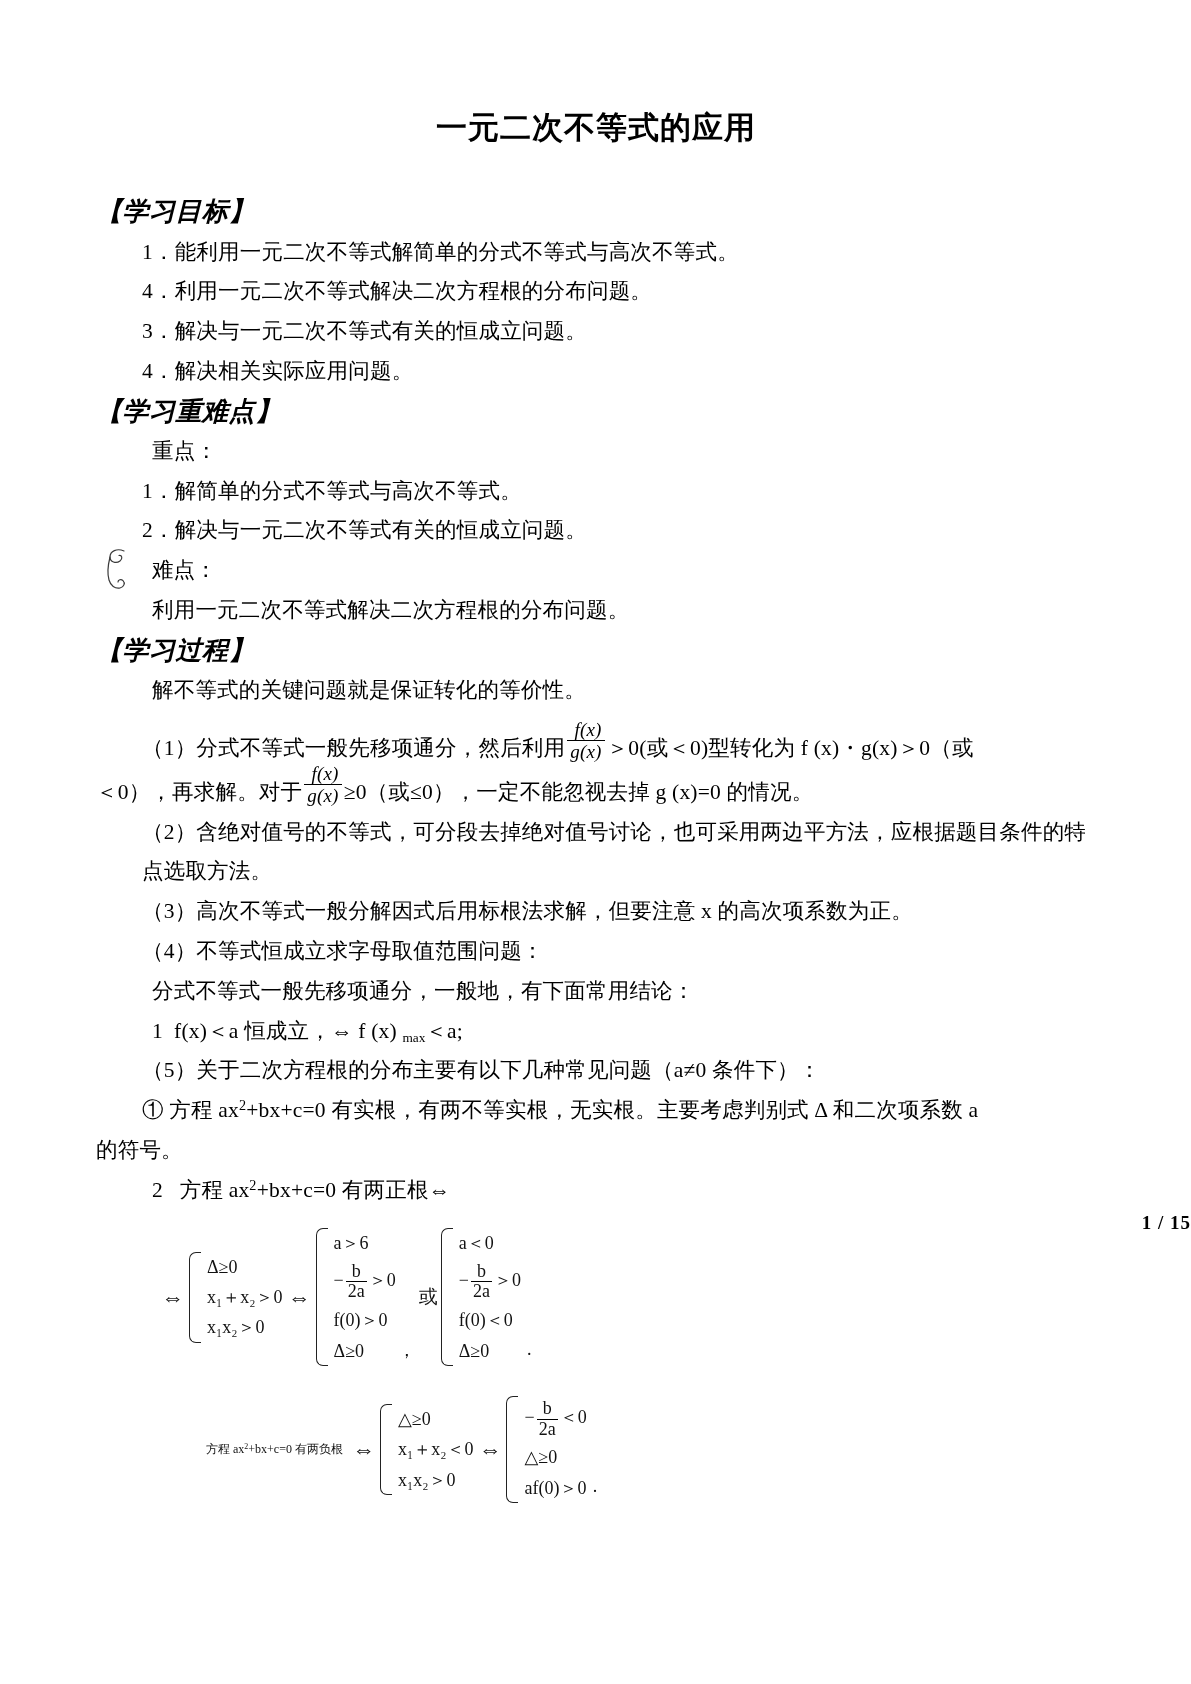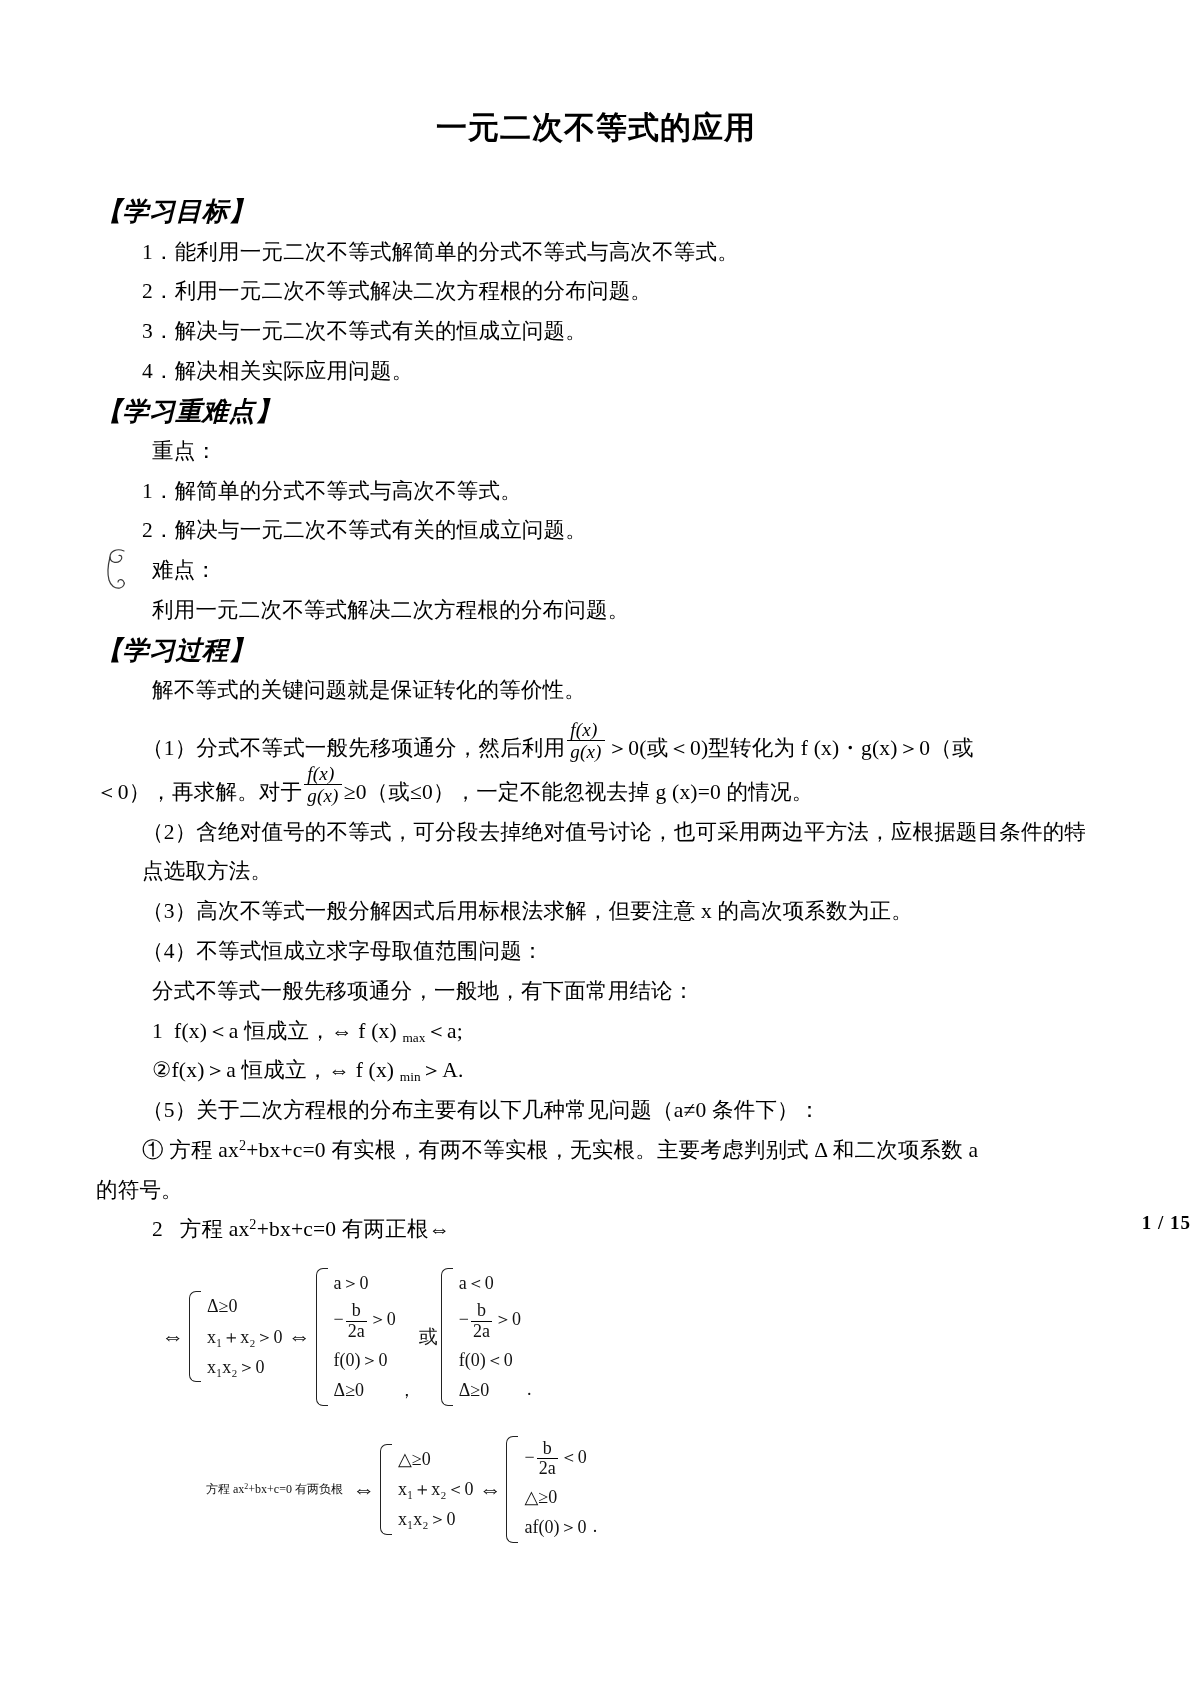--- a/index.html
+++ b/index.html
@@ -78,21 +78,21 @@
     width: 34px;
     height: 48px;
     color: #444;
     pointer-events: none;
   }
 
   
   .frac {
     display: inline-block;
     vertical-align: -0.48em;
-    text-align: left;
+    text-align: right;
     font-style: italic;
     font-size: 19px;
     line-height: 1.12;
     margin: 0 2px;
     position: relative;
     top: -0.30em;
   }
   .frac .num {
     display: block;
     padding: 0 3px;
@@ -209,21 +209,21 @@
 </head>
 <body>
 
 <div class="page">
   <div class="content">
 
     <h1 class="doc-title">一元二次不等式的应用</h1>
 
     <div class="section-head sec-gap-top">【学习目标】</div>
     <div class="line indent-1">1．能利用一元二次不等式解简单的分式不等式与高次不等式。</div>
-    <div class="line indent-1">2．利用一元二次不等式解决二次方程根的分布问题。</div>
+    <div class="line indent-1">4．利用一元二次不等式解决二次方程根的分布问题。</div>
     <div class="line indent-1">3．解决与一元二次不等式有关的恒成立问题。</div>
     <div class="line indent-1">4．解决相关实际应用问题。</div>
 
     <div class="section-head">【学习重难点】</div>
     <div class="line indent-2">重点：</div>
     <div class="line indent-1">1．解简单的分式不等式与高次不等式。</div>
     <div class="line indent-1">2．解决与一元二次不等式有关的恒成立问题。</div>
 
     <div class="diff-row">
       <span class="ornament">
@@ -249,23 +249,20 @@
     <div class="line wrap indent-1" style="text-indent:0;">（2）含绝对值号的不等式，可分段去掉绝对值号讨论，也可采用两边平方法，应根据题目条件的特点选取方法。</div>
 
     <div class="line indent-1">（3）高次不等式一般分解因式后用标根法求解，但要注意 x 的高次项系数为正。</div>
 
     <div class="line indent-1">（4）不等式恒成立求字母取值范围问题：</div>
     <div class="line indent-2">分式不等式一般先移项通分，一般地，有下面常用结论：</div>
 
     <div class="line indent-2">
       <span>1</span>&nbsp;&nbsp;<span>f(x)＜a 恒成立，</span><span>⇔</span>&nbsp;<span>f (x)</span>&nbsp;<span class="sub">max</span><span>＜a;</span>
     </div>
-    <div class="line indent-2">
-      <span>②</span><span>f(x)＞a 恒成立，</span><span>⇔</span>&nbsp;<span>f (x)</span>&nbsp;<span class="sub">min</span><span>＞A.</span>
-    </div>
 
     <div class="line indent-1">（5）关于二次方程根的分布主要有以下几种常见问题（a≠0 条件下）：</div>
     <div class="line indent-1">
       <span>① 方程 ax</span><span class="sup">2</span><span>+bx+c=0 有实根，有两不等实根，无实根。主要考虑判别式 Δ 和二次项系数 a</span>
     </div>
     <div class="line indent-0">的符号。</div>
 
     <div class="line indent-2">
       <span>2</span>&nbsp;&nbsp;&nbsp;<span>方程 ax</span><span class="sup">2</span><span>+bx+c=0 有两正根⇔</span>
     </div>
@@ -278,21 +275,21 @@
           <span class="sys-lines">
             <div>Δ≥0</div>
             <div>x₁＋x₂＞0</div>
             <div>x₁x₂＞0</div>
           </span>
         </span>
         <span class="op">⇔</span>
         <span class="brace-sys">
           <span class="brace"></span>
           <span class="sys-lines">
-            <div>a＞0</div>
+            <div>a＞6</div>
             <div>
               <span>−</span><span class="vfrac"><span class="n">b</span><span class="d">2a</span></span><span>＞0</span>
             </div>
             <div>f(0)＞0</div>
             <div>Δ≥0</div>
           </span>
         </span>
         <span class="cma">，</span>
         <span class="huo">或</span>
         <span class="brace-sys">

